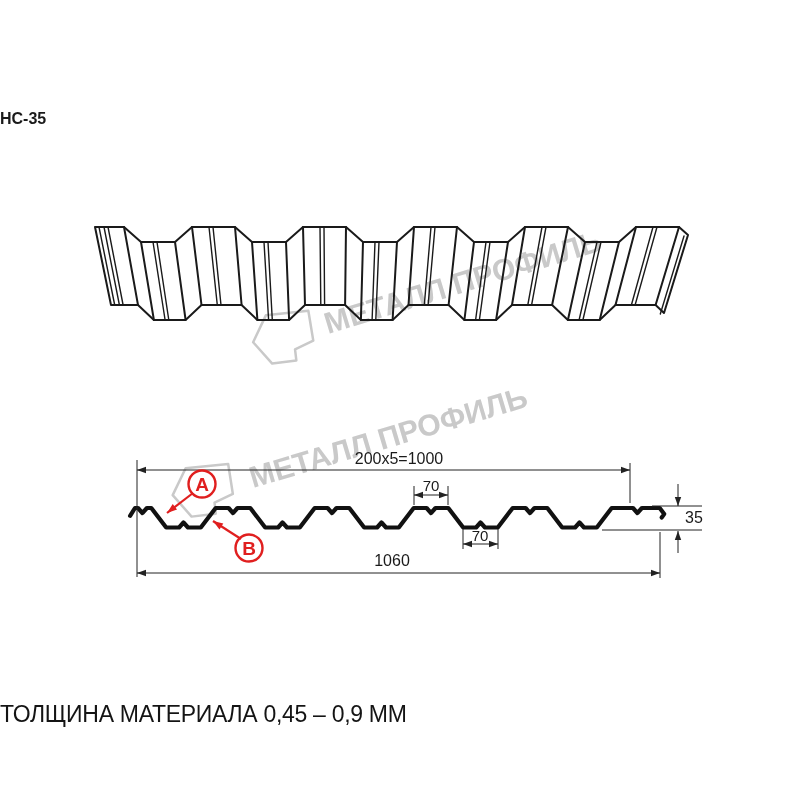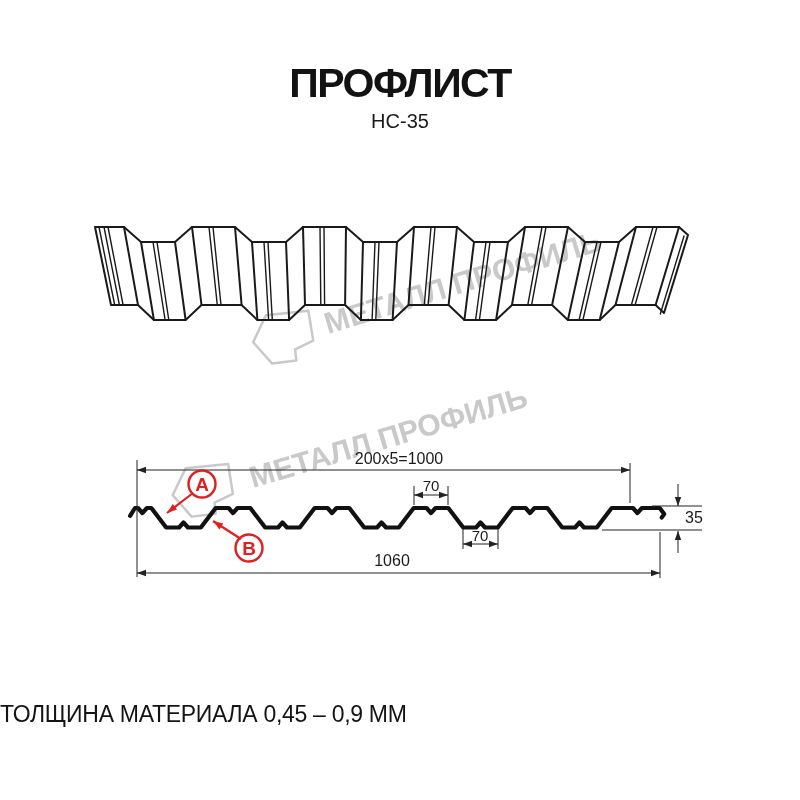--- a/index.html
+++ b/index.html
@@ -1,21 +1,21 @@
 <!DOCTYPE html>
 <html style="--red: #e01f1f; --line: #1a1a1a; --wm: #c9c9c9;"><head>
 <meta charset="utf-8">
 <style>
   html,body{margin:0;padding:0;background:#ffffff;}
   #page{position:relative;width:800px;height:800px;background:#fff;overflow:hidden;
         font-family:"Liberation Sans", sans-serif;}
   .title{position:absolute;left:0;right:0;top:60px;text-align:center;
          font-size:41px;font-weight:700;letter-spacing:-1.5px;color:#121212;}
-  .subtitle{position:absolute;left:0;right:0;top:110px;text-align:center;
-         font-size:20px;font-weight:400;color:#1a1a1a;}
+  .subtitle{position:absolute;left:0;right:0;top:110px;
+         font-size:16px;font-weight:700;color:#1a1a1a;}
   .footer{position:absolute;left:0;right:0;top:701px;text-align:left;
          font-size:23px;font-weight:400;letter-spacing:-0.3px;color:#141414;}
   svg{position:absolute;left:0;top:0;}
   .ln2{fill:none;stroke:var(--line,#1a1a1a);stroke-width:2;stroke-linejoin:round;stroke-linecap:round;}
   .ln1{fill:none;stroke:var(--line,#1a1a1a);stroke-width:1.4;stroke-linejoin:round;stroke-linecap:round;}
   .prof{fill:none;stroke:#111;stroke-width:4.2;stroke-linejoin:round;stroke-linecap:round;}
   .dln{fill:none;stroke:#222;stroke-width:1;}
   .dim{font-family:"Liberation Sans",sans-serif;font-size:16px;fill:#1a1a1a;}
   .dim.sm{font-size:15px;}
   .wm{font-family:"Liberation Sans",sans-serif;font-weight:700;font-size:30px;
@@ -23,21 +23,20 @@
   .wmlogo{fill:none;stroke:var(--wm,#c9c9c9);stroke-width:2.5;stroke-linejoin:round;}
   .redl{fill:none;stroke:var(--red,#e01f1f);stroke-width:2.2;}
   .redc{fill:none;stroke:var(--red,#e01f1f);stroke-width:2.4;}
   .clt{font-family:"Liberation Sans",sans-serif;font-size:19px;font-weight:700;
        fill:var(--red,#e01f1f);text-anchor:middle;}
 </style>
 </head>
 <body>
 
 <div id="page">
-  <div class="title">ПРОФЛИСТ</div>
   <div class="subtitle">НС-35</div>
 
   <svg id="scene" width="800" height="800" viewBox="0 0 800 800">
 
     <g id="sheet-fill">
         <path d="M95.0,227.0L124.0,227.0L141.0,242.0L175.0,242.0L192.0,227.0L235.0,227.0L252.0,242.0L286.0,242.0L303.0,227.0L346.0,227.0L363.0,242.0L397.0,242.0L414.0,227.0L457.0,227.0L474.0,242.0L508.0,242.0L525.0,227.0L568.0,227.0L585.0,242.0L619.0,242.0L636.0,227.0L679.0,227.0L688.0,235.0L664.0,313.0L655.6,305.0L615.5,305.0L599.7,320.0L567.9,320.0L552.1,305.0L512.0,305.0L496.1,320.0L464.4,320.0L448.6,305.0L408.5,305.0L392.6,320.0L360.9,320.0L345.1,305.0L305.0,305.0L289.1,320.0L257.4,320.0L241.6,305.0L201.5,305.0L185.6,320.0L153.9,320.0L138.0,305.0L111.0,305.0Z" fill="#ffffff"></path>
       </g>
 
     <g id="wm1" transform="translate(328,334) rotate(-17)">
       <path class="wmlogo" transform="translate(-76,-38)" d="M2,24 L22,2 L64,10 L60,40 L40,43 L38,54 L14,50 Z"></path>

